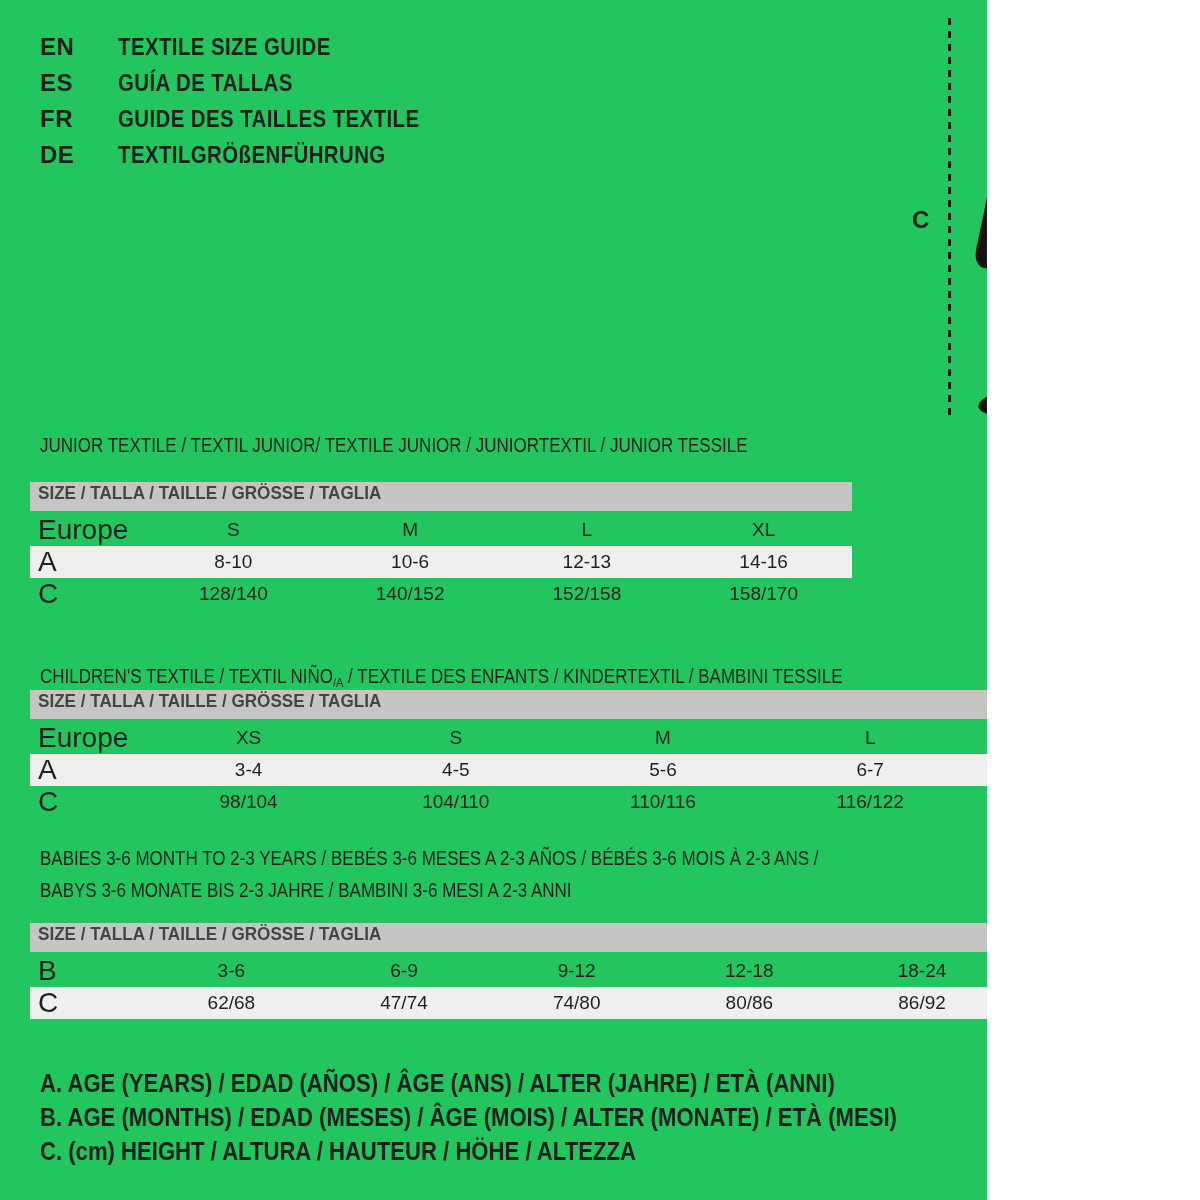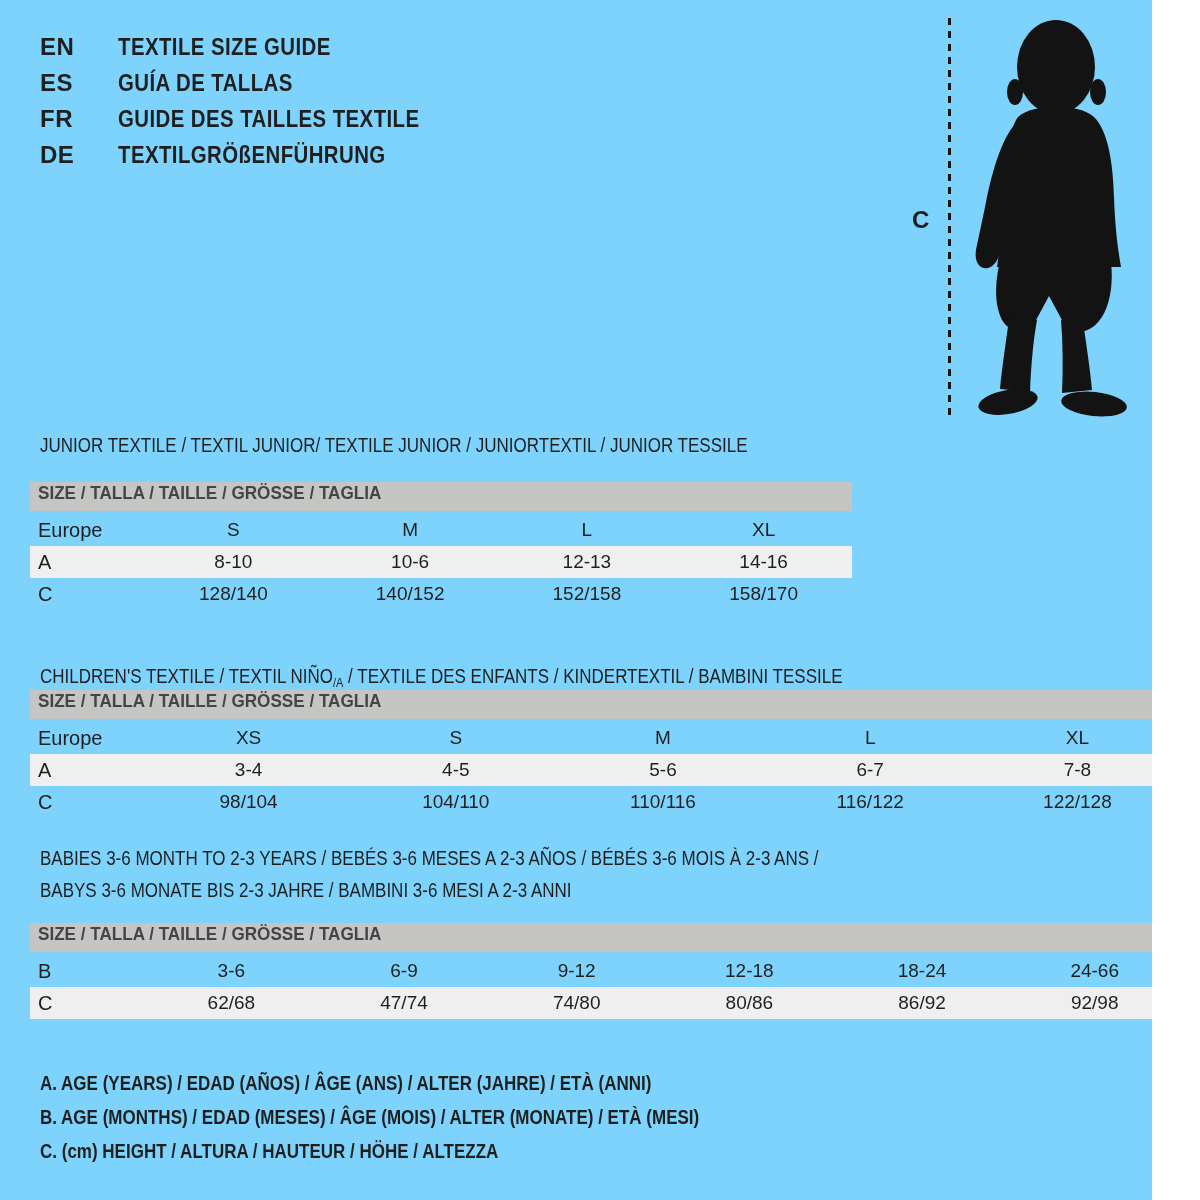--- a/index.html
+++ b/index.html
@@ -1,20 +1,20 @@
 <!DOCTYPE html>
 <html><head>
 <meta charset="utf-8">
 <style>
   * { margin:0; padding:0; box-sizing:border-box; }
   html,body { background:#ffffff; }
   body { font-family:"Liberation Sans","DejaVu Sans",sans-serif; }
   .page {
-    position:relative; width:1152px; height:1200px;
-    background:#7dd3fc; color:#1f1f1f; overflow:hidden;
+    position:relative; width:987px; height:1200px;
+    background:#22c55e; color:#1f1f1f; overflow:hidden;
   }
   
   .cond   { display:inline-block; transform:scaleX(0.85); transform-origin:0 50%; white-space:nowrap; }
   .cond90 { display:inline-block; transform:scaleX(0.90); transform-origin:0 50%; white-space:nowrap; }
 
   
   .lang-block { position:absolute; left:40px; top:29px; }
   .lang-row   { display:flex; height:36px; align-items:center; font-weight:700; font-size:24px; letter-spacing:0.5px; }
   .lang-code  { width:78px; }
   
@@ -24,35 +24,35 @@
   }
   .measure-label { position:absolute; left:912px; top:206px; font-weight:700; font-size:24px; }
   .silhouette { position:absolute; left:958px; top:12px; }
 
   
   .section-title { position:absolute; left:40px; font-weight:400; font-size:20px; line-height:26px; }
   .section-title sub { font-size:13px; vertical-align:baseline; position:relative; top:4px; }
   #title-junior   { top:432px; }
   #title-children { top:663px; }
   #title-babies   { top:842px; line-height:32px; }
-  #legend { position:absolute; left:40px; top:1066px; font-weight:700; font-size:20px; line-height:34px; }
+  #legend { position:absolute; left:40px; top:1066px; font-weight:700; font-size:26px; line-height:34px; }
 
   .size-table { position:absolute; left:30px; }
   #table-junior   { top:482px; width:822px; }
   #table-children { top:690px; width:1151px; }
   #table-babies   { top:923px; width:1151px; }
 
   .size-bar {
     height:29px; background:#c5c6c4; color:#454545;
     display:flex; padding-left:8px;
     font-weight:700; font-size:19px; margin-bottom:3px;
   }
   .t-row { display:flex; height:32px; align-items:center; font-size:19px; }
   .t-row.shaded { background:#efefef; }
-  .t-label { width:115px; padding-left:8px; font-size:20px; }
+  .t-label { width:115px; padding-left:8px; font-size:28px; }
   .t-val { flex:1; text-align:center; }
 </style>
 </head>
 <body>
 
 <div class="page">
 
   <div class="lang-block">
       <div class="lang-row">
         <span class="lang-code">EN</span>

